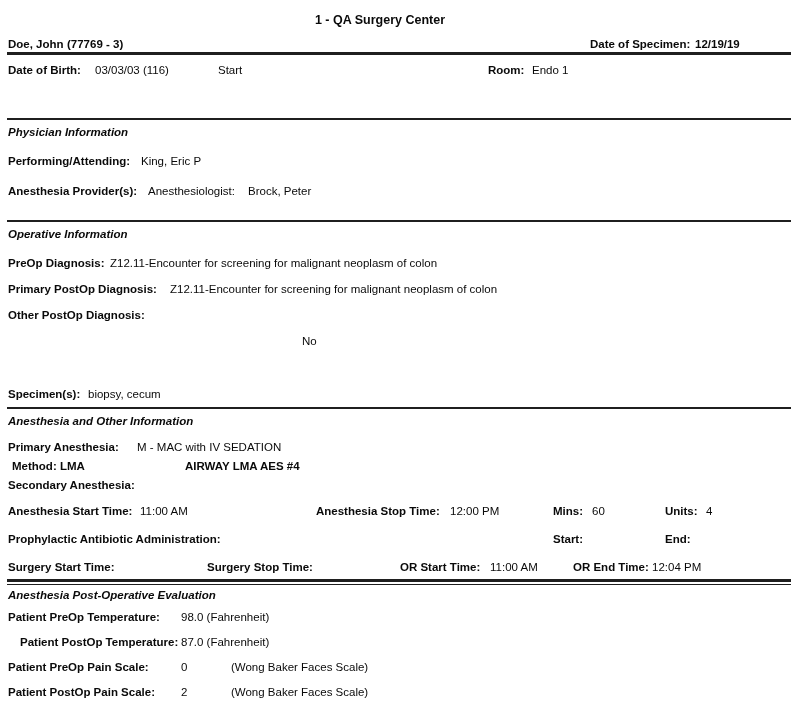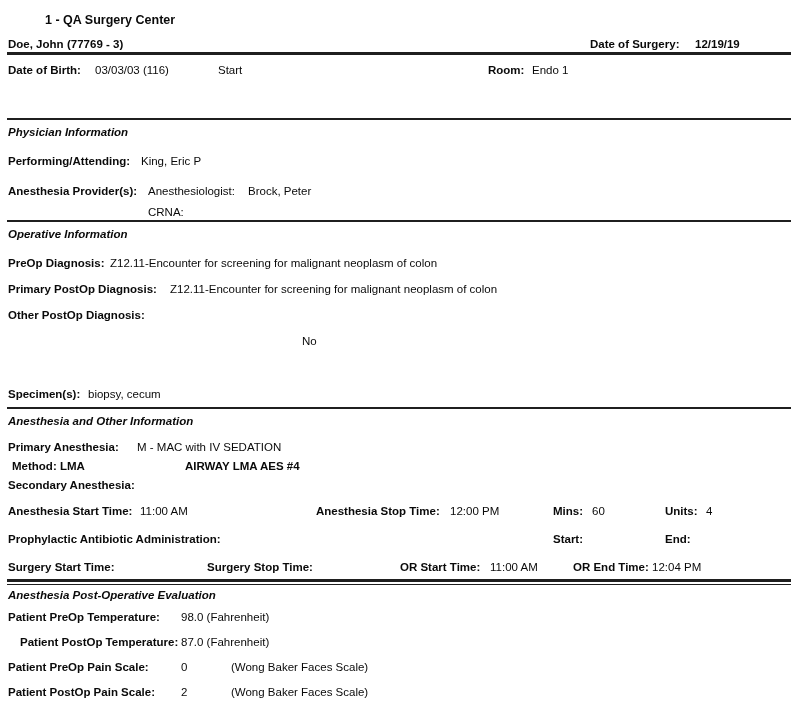--- a/index.html
+++ b/index.html
@@ -15,35 +15,35 @@
   }
   .row { position: absolute; left: 0; width: 100%; height: 15px; }
   .row span { position: absolute; white-space: nowrap; line-height: 14px; }
   .b { font-weight: bold; }
   .sec {
     position: absolute; left: 8px; white-space: nowrap;
     font-weight: bold; font-style: italic; line-height: 14px;
   }
   .title {
     position: absolute; top: 13px; left: 0; right: 36px;
-    font-weight: bold; font-size: 12.5px; padding-left: 45px;
+    text-align: center; font-weight: bold; font-size: 12.5px;
   }
   .hline { position: absolute; left: 7px; right: 5px; background: #1f1f1f; }
 </style>
 </head>
 <body>
 
 <div class="page">
 
   <div class="title">1 - QA Surgery Center</div>
 
   <div class="row" style="top:37px">
     <span class="b" style="left:8px">Doe, John</span>
     <span class="b" style="left:67px">(77769 - 3)</span>
-    <span class="b" style="left:590px">Date of Surgery:</span>
+    <span class="b" style="left:590px">Date of Specimen:</span>
     <span class="b" style="left:695px">12/19/19</span>
   </div>
   <div class="hline" style="top:52px;height:2.5px"></div>
 
   <div class="row" style="top:63px">
     <span class="b" style="left:8px">Date of Birth:</span>
     <span style="left:95px">03/03/03 (116)</span>
     <span style="left:218px">Start</span>
     <span class="b" style="left:488px">Room:</span>
     <span style="left:532px">Endo 1</span>
@@ -52,23 +52,20 @@
 
   <div class="sec" style="top:125px">Physician Information</div>
   <div class="row" style="top:154px">
     <span class="b" style="left:8px">Performing/Attending:</span>
     <span style="left:141px">King, Eric P</span>
   </div>
   <div class="row" style="top:184px">
     <span class="b" style="left:8px">Anesthesia Provider(s):</span>
     <span style="left:148px">Anesthesiologist:</span>
     <span style="left:248px">Brock, Peter</span>
-  </div>
-  <div class="row" style="top:205px">
-    <span style="left:148px">CRNA:</span>
   </div>
   <div class="hline" style="top:220px;height:2px"></div>
 
   <div class="sec" style="top:227px">Operative Information</div>
   <div class="row" style="top:256px">
     <span class="b" style="left:8px">PreOp Diagnosis:</span>
     <span style="left:110px">Z12.11-Encounter for screening for malignant neoplasm of colon</span>
   </div>
   <div class="row" style="top:282px">
     <span class="b" style="left:8px">Primary PostOp Diagnosis:</span>

